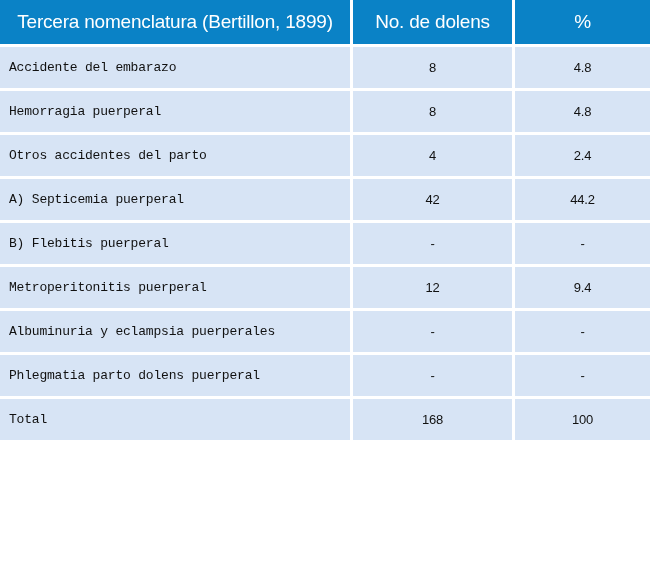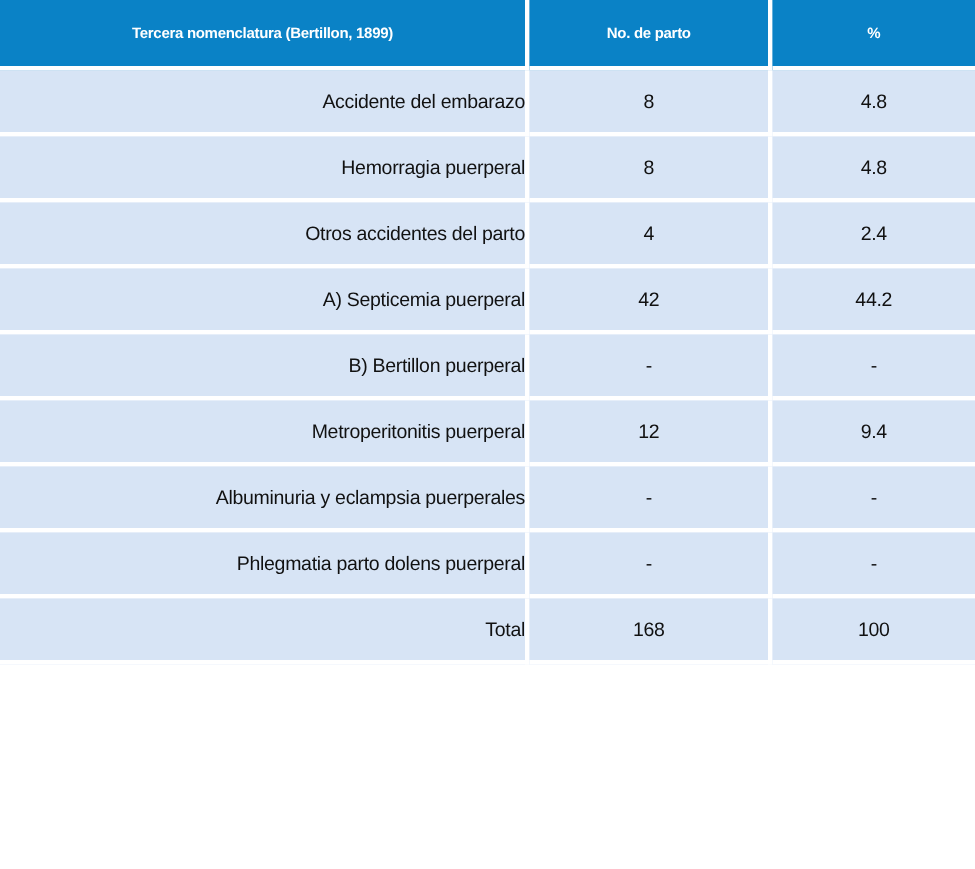--- a/index.html
+++ b/index.html
@@ -1,39 +1,39 @@
 <!DOCTYPE html>
 <html><head>
 <meta charset="utf-8">
 <style>
   html, body { margin:0; padding:0; background:#ffffff; }
   body { width:650px; height:579px; overflow:hidden; font-family:"Liberation Sans", sans-serif; }
   table { border-collapse:separate; border-spacing:0; width:650px; table-layout:fixed; }
   col.c1 { width:353px; } col.c2 { width:162px; } col.c3 { width:135px; }
-  th { background:#0a82c6; color:#fff; font-weight:bold; font-size:10px; height:44px; text-align:center;
+  th { background:#0a82c6; color:#fff; font-weight:normal; font-size:19px; height:44px; text-align:center;
        border-right:3px solid #fff; border-bottom:3px solid #fff; padding:0; letter-spacing:-0.2px; }
   td { background:#d7e4f5; color:#111; font-size:13px; height:41px; border-right:3px solid #fff;
        border-bottom:3px solid #fff; padding:0; letter-spacing:-0.2px; }
   th:last-child, td:last-child { border-right:none; }
-  td.label { padding-left:9px; text-align:right; }
+  td.label { padding-left:9px; text-align:left;font-family:Liberation Mono, monospace; }
   td.num { text-align:center; }
 </style>
 </head>
 <body>
 
 <table>
   <colgroup>
       <col class="c1">
       <col class="c2">
       <col class="c3">
     </colgroup>
   <thead>
     <tr>
       <th>Tercera nomenclatura (Bertillon, 1899)</th>
-      <th>No. de parto</th>
+      <th>No. de dolens</th>
       <th>%</th>
     </tr>
   </thead>
   <tbody>
     <tr>
         <td class="label">Accidente del embarazo</td>
         <td class="num">8</td>
         <td class="num">4.8</td>
       </tr>
     <tr>
@@ -45,21 +45,21 @@
         <td class="label">Otros accidentes del parto</td>
         <td class="num">4</td>
         <td class="num">2.4</td>
       </tr>
     <tr>
         <td class="label">A) Septicemia puerperal</td>
         <td class="num">42</td>
         <td class="num">44.2</td>
       </tr>
     <tr>
-        <td class="label">B) Bertillon puerperal</td>
+        <td class="label">B) Flebitis puerperal</td>
         <td class="num">-</td>
         <td class="num">-</td>
       </tr>
     <tr>
         <td class="label">Metroperitonitis puerperal</td>
         <td class="num">12</td>
         <td class="num">9.4</td>
       </tr>
     <tr>
         <td class="label">Albuminuria y eclampsia puerperales</td>

